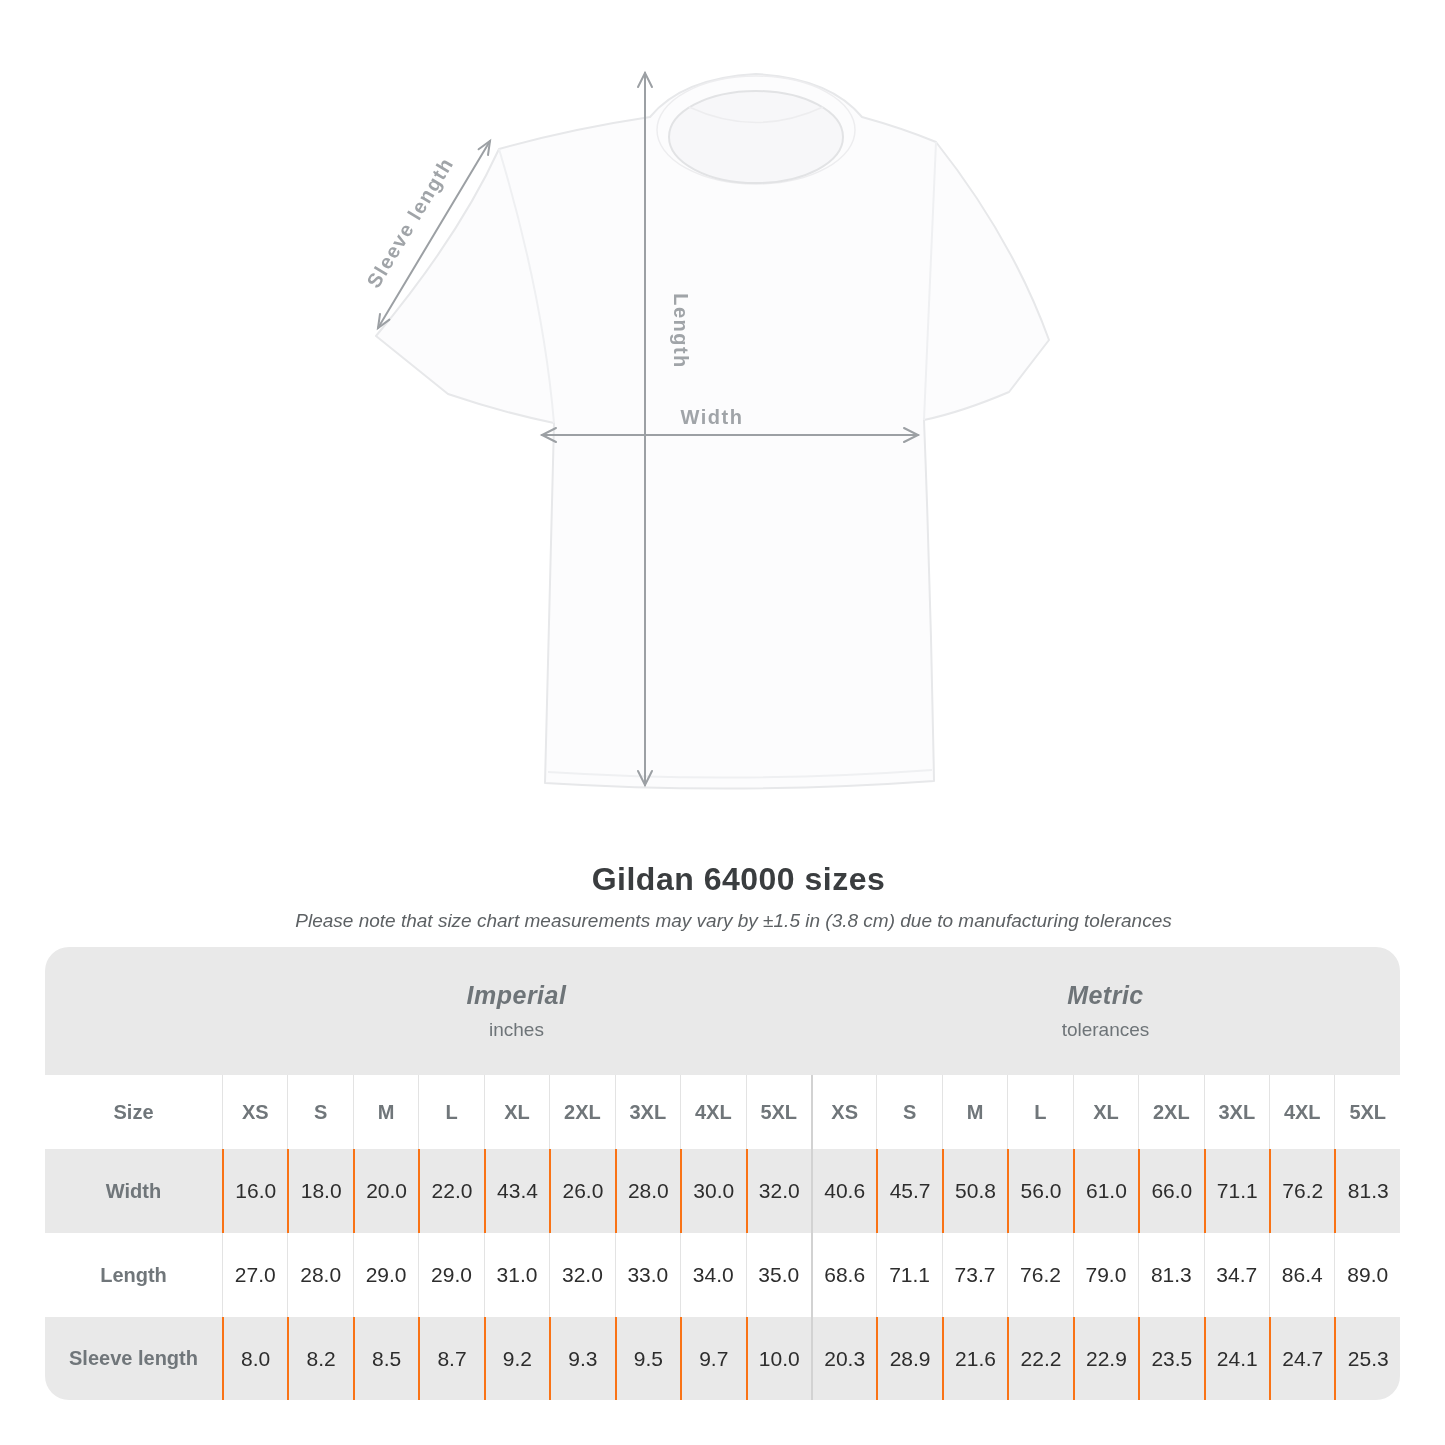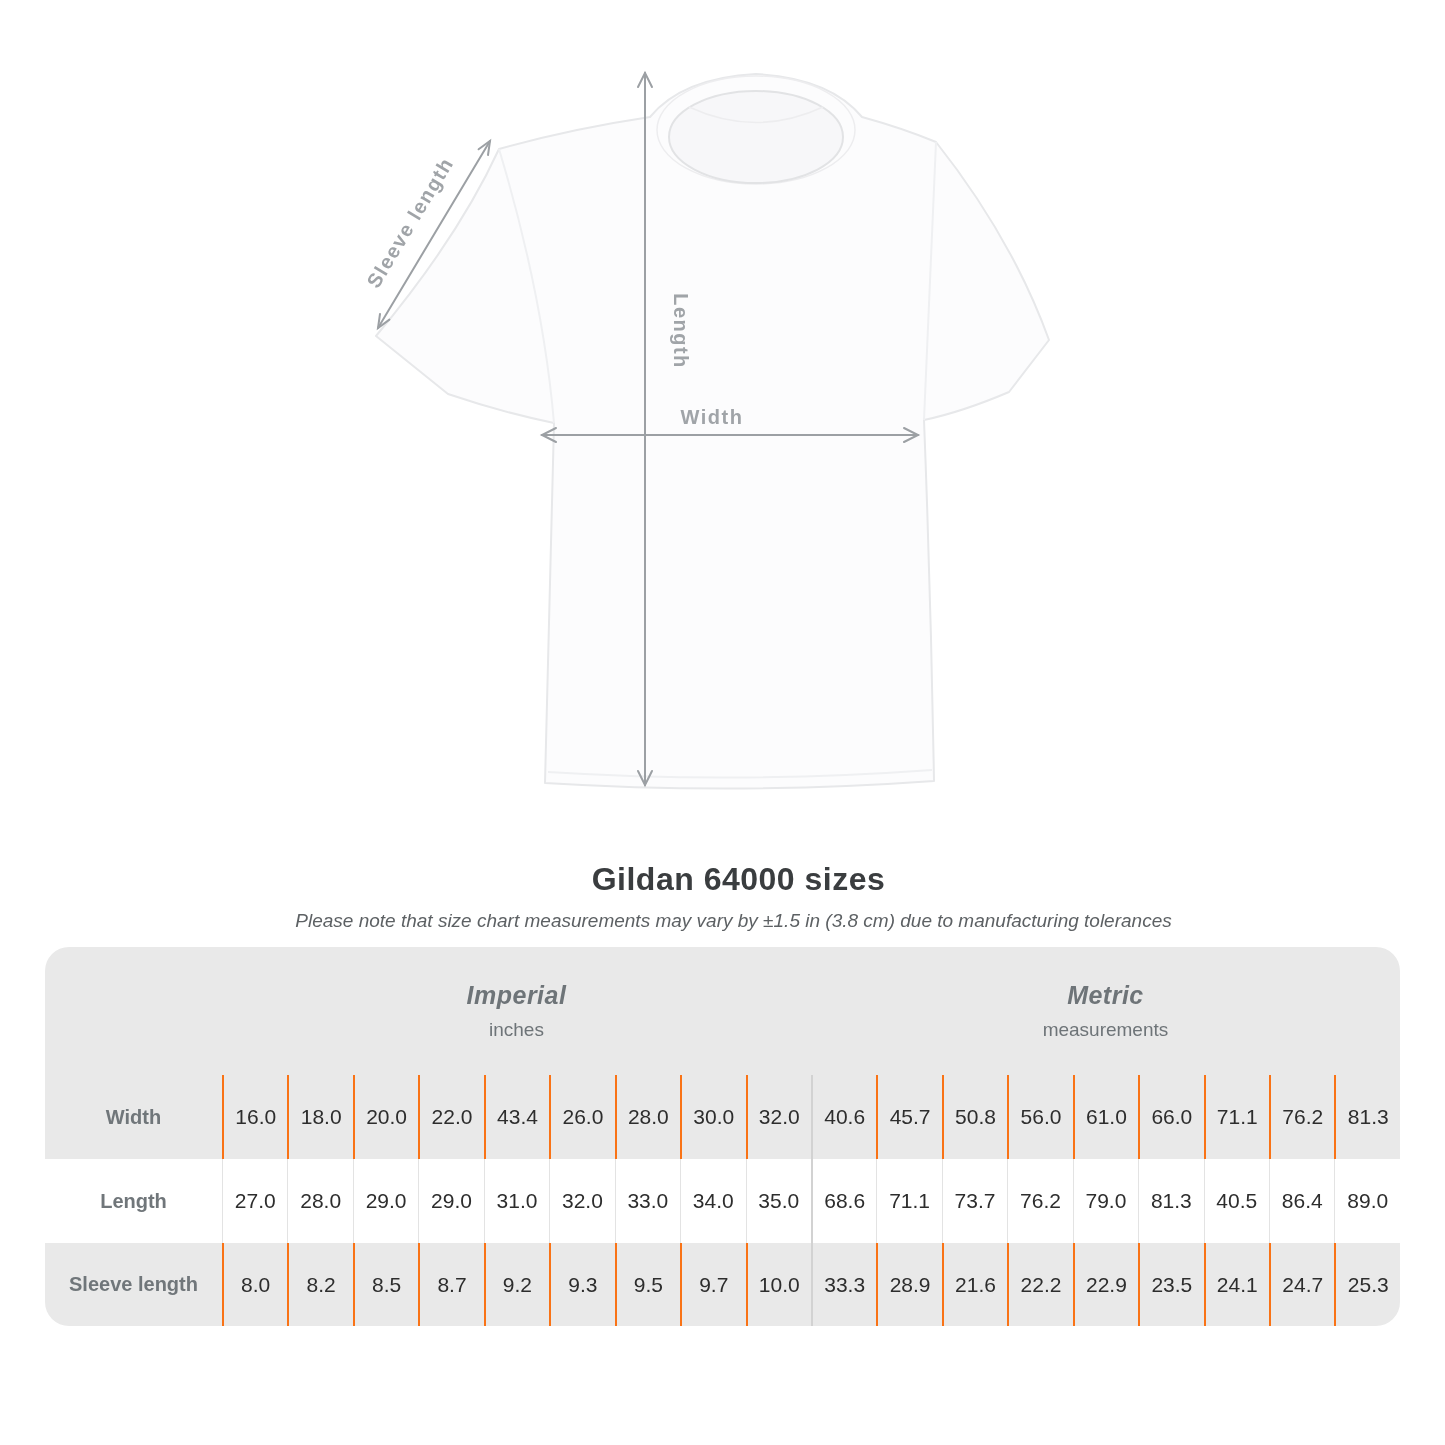--- a/index.html
+++ b/index.html
@@ -131,22 +131,43 @@
   </colgroup>
   <tbody>
         <tr class="band">
     <th class="corner"></th>
     <th colspan="9">
       <div class="sec-name">Imperial</div>
       <div class="sec-unit">inches</div>
     </th>
     <th colspan="9">
       <div class="sec-name">Metric</div>
-      <div class="sec-unit">measurements</div>
+      <div class="sec-unit">tolerances</div>
     </th>
+  </tr>
+  <tr class="sizes">
+    <th class="corner">Size</th>
+    <th class="d">XS</th>
+    <th class="d">S</th>
+    <th class="d">M</th>
+    <th class="d">L</th>
+    <th class="d">XL</th>
+    <th class="d">2XL</th>
+    <th class="d">3XL</th>
+    <th class="d">4XL</th>
+    <th class="d">5XL</th>
+    <th class="d sec2">XS</th>
+    <th class="d">S</th>
+    <th class="d">M</th>
+    <th class="d">L</th>
+    <th class="d">XL</th>
+    <th class="d">2XL</th>
+    <th class="d">3XL</th>
+    <th class="d">4XL</th>
+    <th class="d">5XL</th>
   </tr>
   <tr class="vrow gray r1">
     <td class="rl">Width</td>
     <td class="d">16.0</td>
     <td class="d">18.0</td>
     <td class="d">20.0</td>
     <td class="d">22.0</td>
     <td class="d">43.4</td>
     <td class="d">26.0</td>
     <td class="d">28.0</td>
@@ -172,36 +193,36 @@
     <td class="d">32.0</td>
     <td class="d">33.0</td>
     <td class="d">34.0</td>
     <td class="d">35.0</td>
     <td class="d sec2">68.6</td>
     <td class="d">71.1</td>
     <td class="d">73.7</td>
     <td class="d">76.2</td>
     <td class="d">79.0</td>
     <td class="d">81.3</td>
-    <td class="d">40.5</td>
+    <td class="d">34.7</td>
     <td class="d">86.4</td>
     <td class="d">89.0</td>
   </tr>
   <tr class="vrow gray r3">
     <td class="rl">Sleeve length</td>
     <td class="d">8.0</td>
     <td class="d">8.2</td>
     <td class="d">8.5</td>
     <td class="d">8.7</td>
     <td class="d">9.2</td>
     <td class="d">9.3</td>
     <td class="d">9.5</td>
     <td class="d">9.7</td>
     <td class="d">10.0</td>
-    <td class="d sec2">33.3</td>
+    <td class="d sec2">20.3</td>
     <td class="d">28.9</td>
     <td class="d">21.6</td>
     <td class="d">22.2</td>
     <td class="d">22.9</td>
     <td class="d">23.5</td>
     <td class="d">24.1</td>
     <td class="d">24.7</td>
     <td class="d">25.3</td>
   </tr>
 </tbody>

